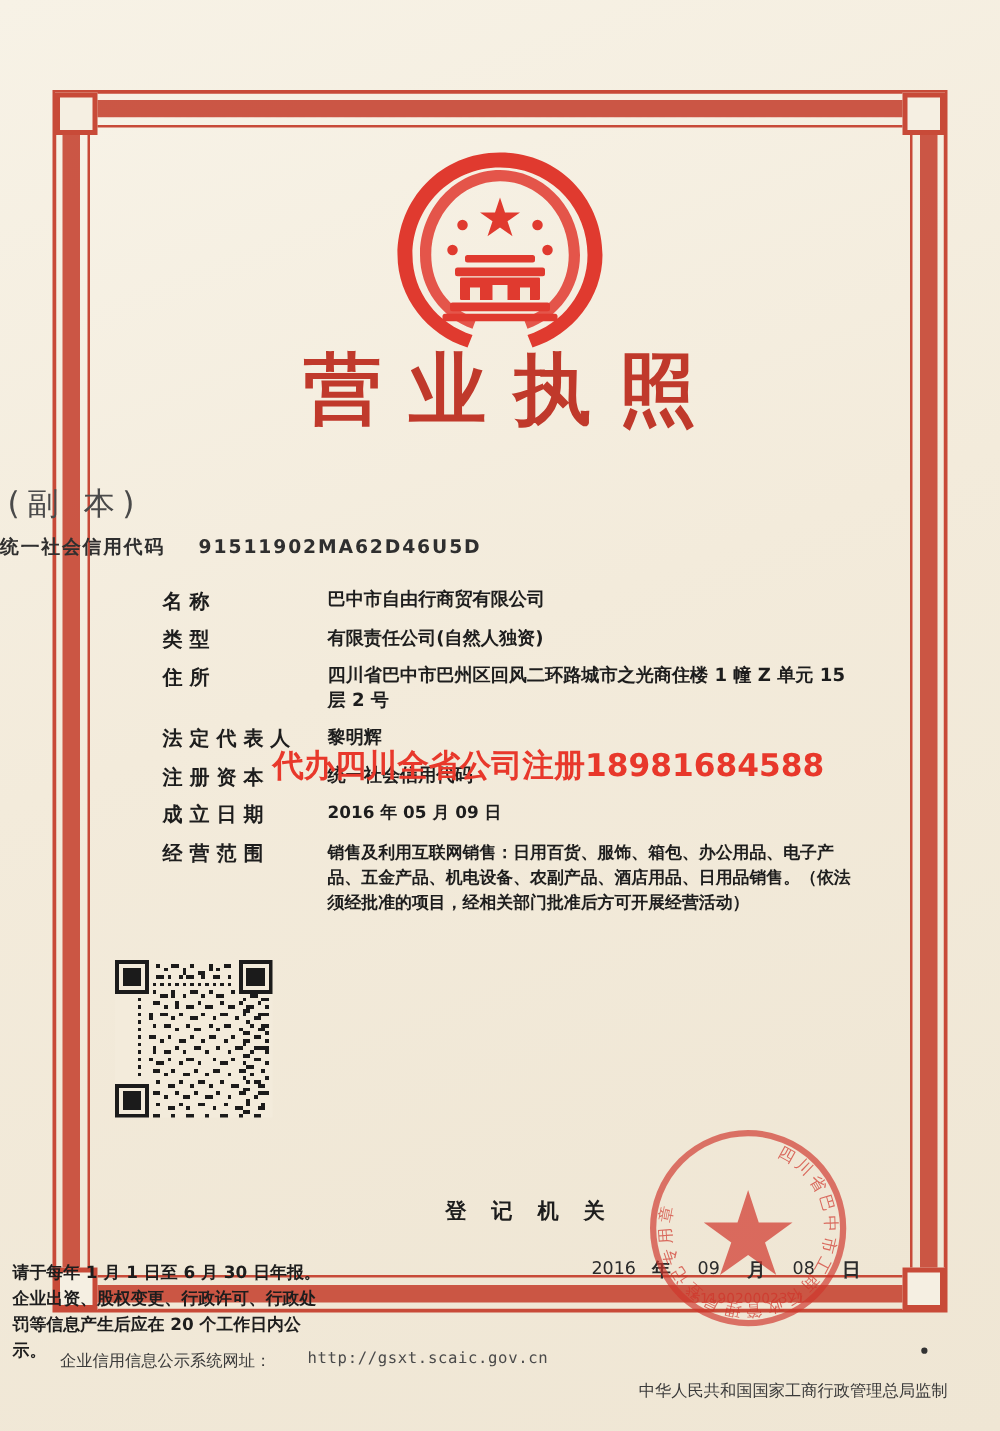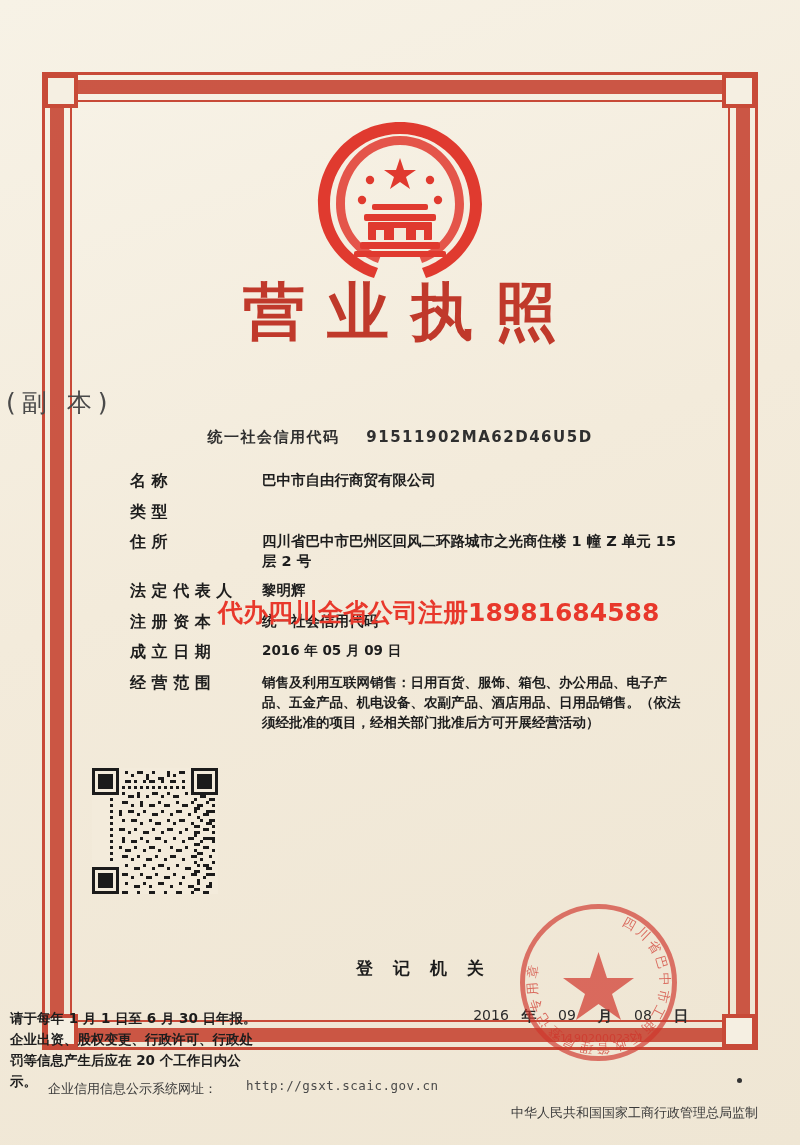--- a/index.html
+++ b/index.html
@@ -98,21 +98,20 @@
     font-family: "DejaVu Sans", sans-serif;
     font-size: 25px;
     letter-spacing: 6px;
     text-indent: 6px;
     color: #4a4a4a;
   }
   .credit-code {
     position: absolute;
     top: 428px;
     left: 0; right: 0;
-    text-align: center;
     font-family: "DejaVu Sans", sans-serif;
     font-weight: bold;
     font-size: 15px;
     letter-spacing: 1.5px;
     color: #2f2f2f;
   }
 
   
   .fields {
     position: absolute;
@@ -313,20 +312,21 @@
     <span>91511902MA62D46U5D</span>
   </div>
 
   <div class="fields">
     <div class="field-row">
       <div class="field-label">名            称</div>
       <div class="field-value">巴中市自由行商贸有限公司</div>
     </div>
     <div class="field-row">
       <div class="field-label">类            型</div>
+      <div class="field-value">有限责任公司(自然人独资)</div>
     </div>
     <div class="field-row">
       <div class="field-label">住            所</div>
       <div class="field-value">四川省巴中市巴州区回风二环路城市之光商住楼 1 幢 Z 单元 15 层 2 号</div>
     </div>
     <div class="field-row">
       <div class="field-label tight">法 定 代 表 人</div>
       <div class="field-value">黎明辉</div>
     </div>
     <div class="field-row">

